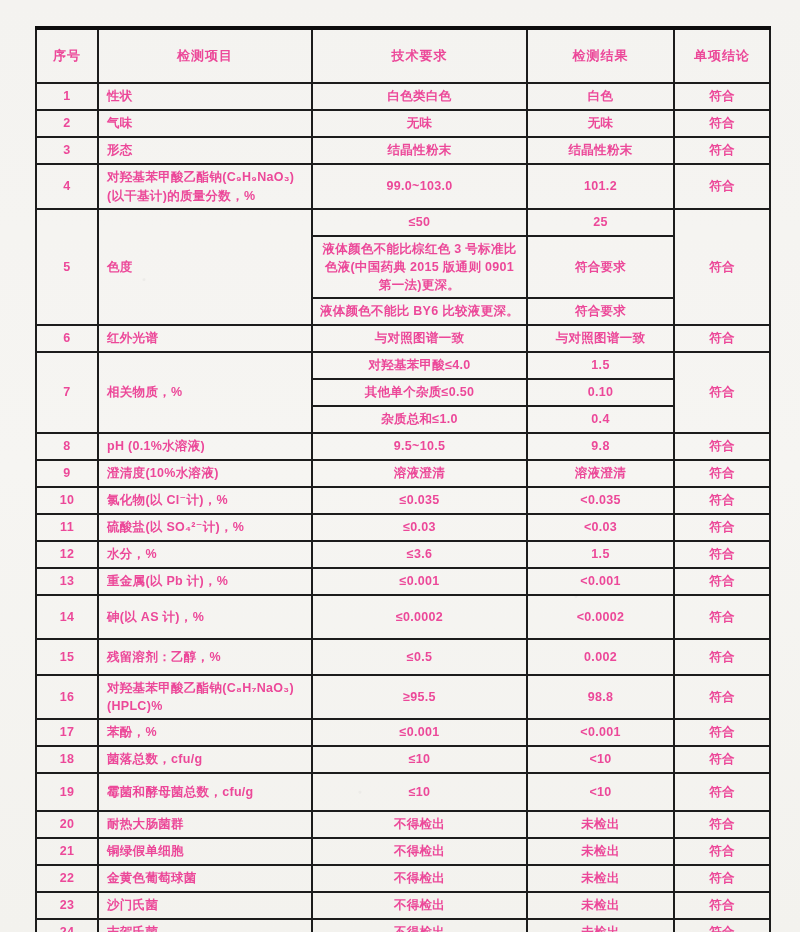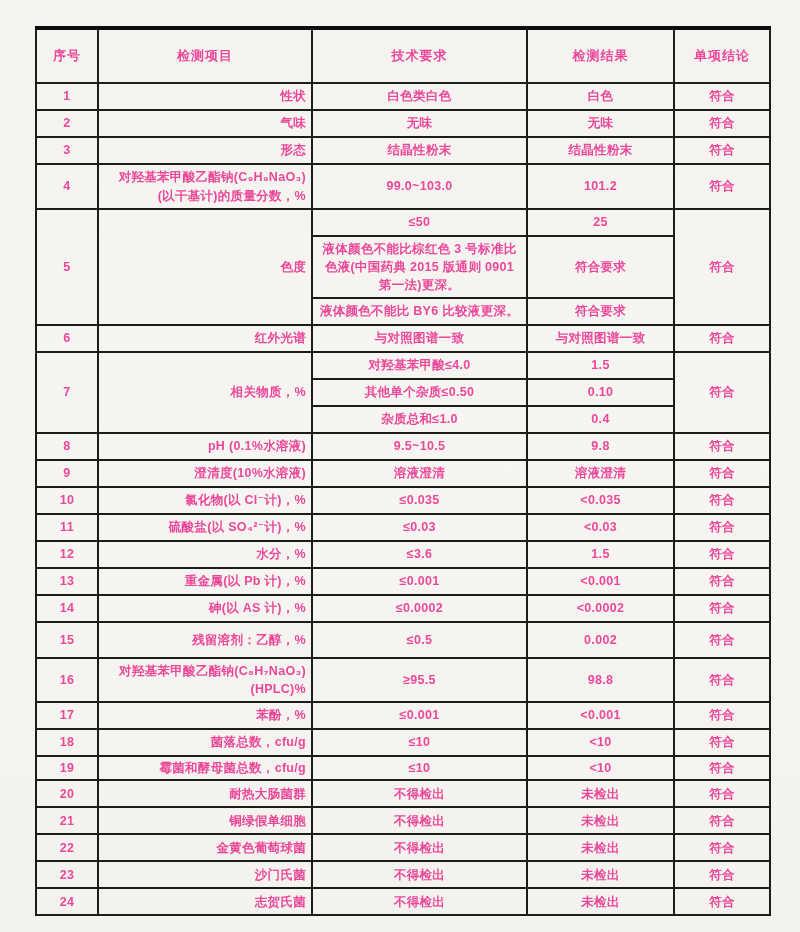--- a/index.html
+++ b/index.html
@@ -32,21 +32,21 @@
     text-align: center;
     vertical-align: middle;
     font-size: 12.5px;
     font-weight: 600;
     line-height: 1.45;
     padding: 2px 5px;
     letter-spacing: 0.3px;
     white-space: pre-line;
   }
   thead th { font-size: 13px; font-weight: 700; height: 55px; letter-spacing: 1px; }
-  td.align-left { text-align: right; padding-left: 8px; }
+  td.align-left { text-align: left; padding-left: 8px; }
 </style>
 </head>
 <body>
 
 <div class="sheet">
   <table class="report">
     <colgroup>
       <col class="c-serial">
       <col class="c-item">
       <col class="c-requirement">
@@ -164,21 +164,21 @@
           <td>1.5</td>
           <td>符合</td>
         </tr>
         <tr style="height: 27px;">
           <td>13</td>
           <td class="align-left">重金属(以 Pb 计)，%</td>
           <td>≤0.001</td>
           <td>&lt;0.001</td>
           <td>符合</td>
         </tr>
-        <tr style="height: 27px; padding-left: 36px;">
+        <tr style="height: 44px; padding-left: 36px;">
           <td>14</td>
           <td class="align-left">砷(以 AS 计)，%</td>
           <td>≤0.0002</td>
           <td>&lt;0.0002</td>
           <td>符合</td>
         </tr>
         <tr style="height: 36px;">
           <td>15</td>
           <td class="align-left">残留溶剂：乙醇，%</td>
           <td>≤0.5</td>
@@ -200,21 +200,21 @@
           <td>&lt;0.001</td>
           <td>符合</td>
         </tr>
         <tr style="height: 27px;">
           <td>18</td>
           <td class="align-left">菌落总数，cfu/g</td>
           <td>≤10</td>
           <td>&lt;10</td>
           <td>符合</td>
         </tr>
-        <tr style="height: 24px;">
+        <tr style="height: 38px;">
           <td>19</td>
           <td class="align-left">霉菌和酵母菌总数，cfu/g</td>
           <td>≤10</td>
           <td>&lt;10</td>
           <td>符合</td>
         </tr>
         <tr style="height: 27px;">
           <td>20</td>
           <td class="align-left">耐热大肠菌群</td>
           <td>不得检出</td>

